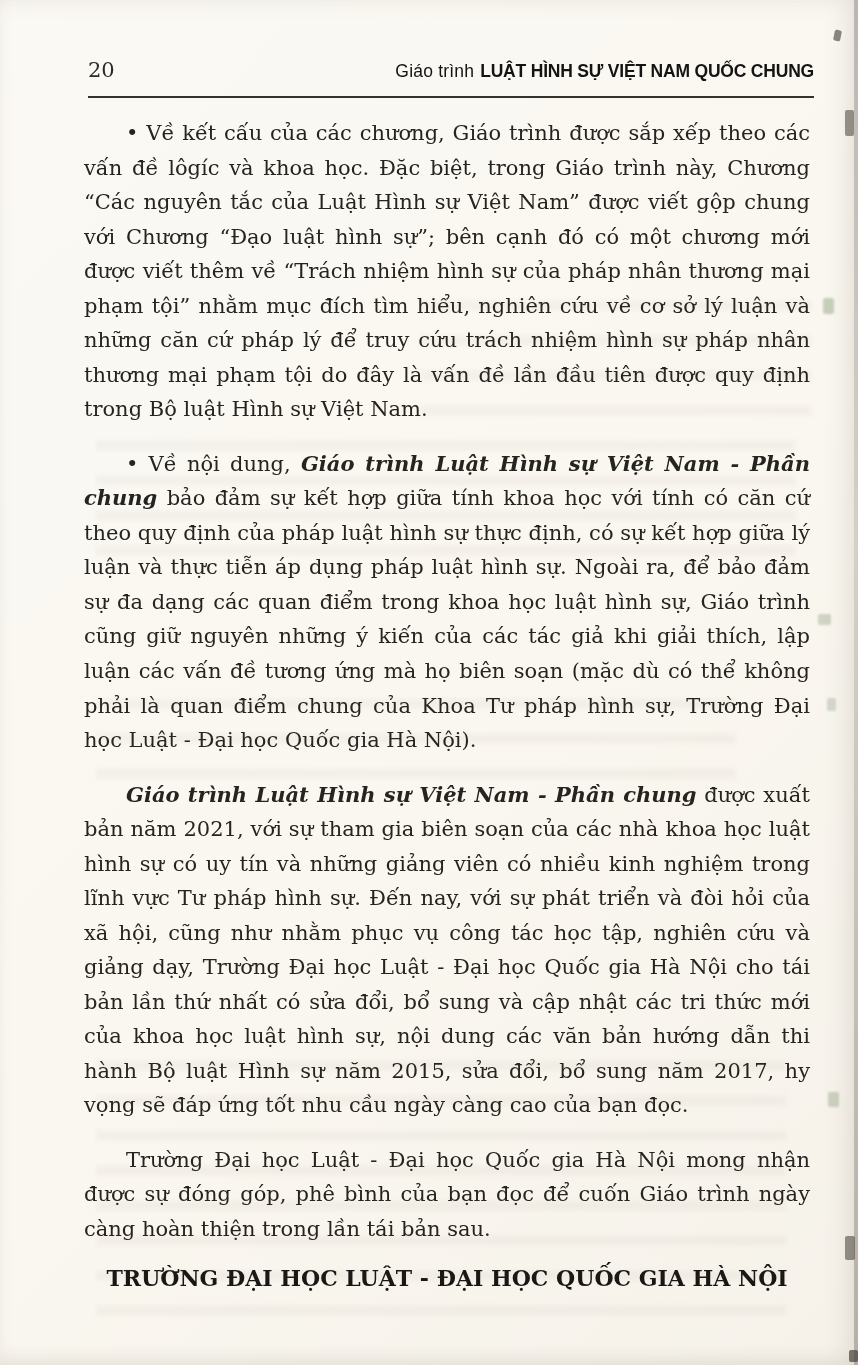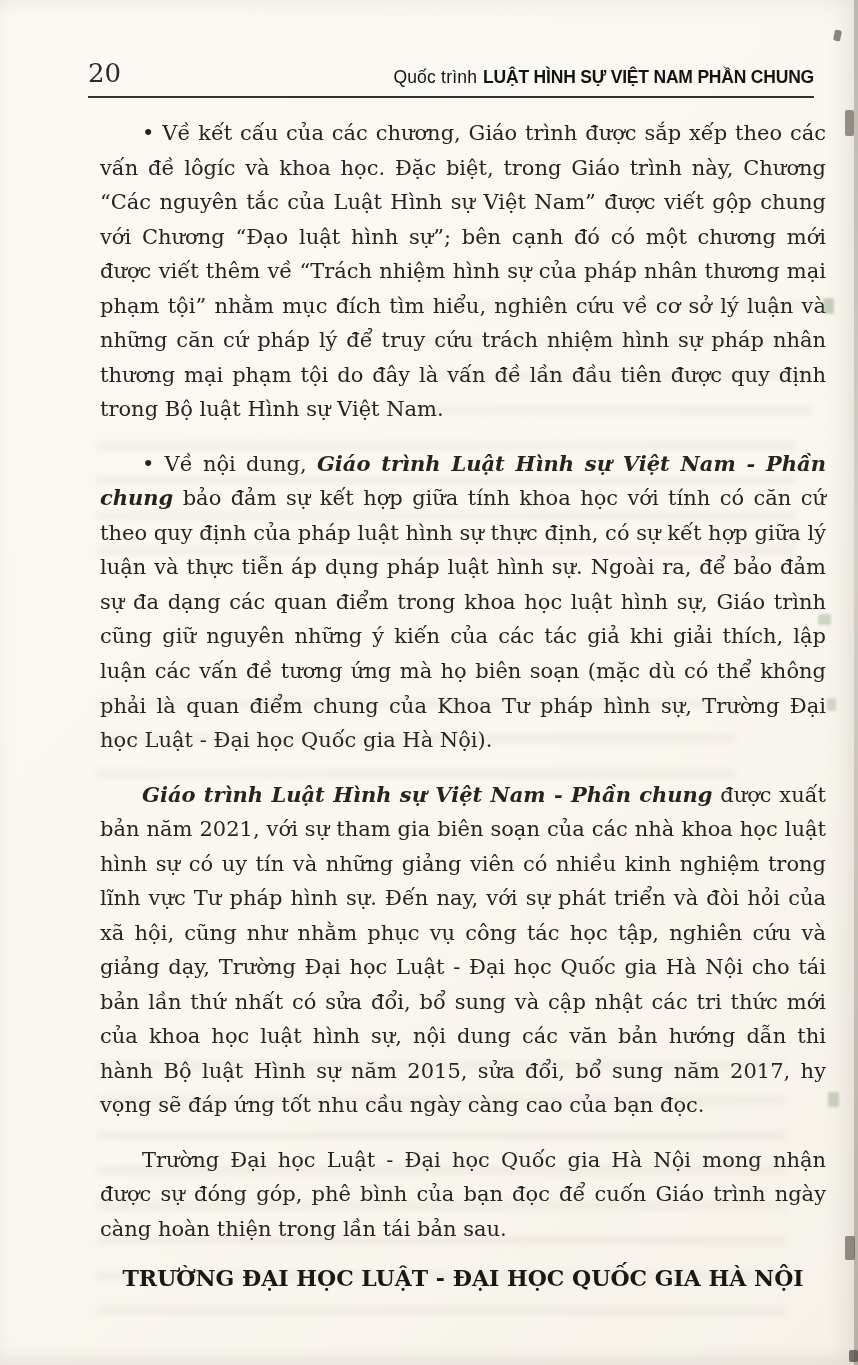--- a/index.html
+++ b/index.html
@@ -12,34 +12,34 @@
     color:#232323;
     overflow:hidden;
     box-shadow:inset -14px 0 22px rgba(90,82,70,0.10), inset 0 -8px 16px rgba(90,82,70,0.05);
   }
 
   
   .header {
     position:absolute; top:58px; left:88px; width:726px;
     display:flex; justify-content:space-between; align-items:flex-end;
   }
-  .pagenum { font-size:26px; color:#2a2a2a; }
+  .pagenum { font-size:21px; color:#2a2a2a; }
   .running-title {
     font-family:"Liberation Sans","DejaVu Sans",sans-serif;
     font-size:17.5px; color:#141414; letter-spacing:.2px; white-space:nowrap;
   }
   .rt-prefix { font-weight:400; }
   .rt-main   { font-weight:700; margin-left:6px; letter-spacing:-0.2px; }
   .rule {
     position:absolute; top:96px; left:88px; width:726px; height:2px;
     background:#35322e;
   }
 
   
-  .bodytext { position:absolute; top:116px; left:100px; width:726px; }
+  .bodytext { position:absolute; top:116px; left:84px; width:726px; }
   .para {
     margin:0; font-size:21px; line-height:1.645;
     text-align:justify; text-indent:42px; color:#262420;
   }
   .para + .para { margin-top:20px; }
   .bi { font-weight:700; font-style:italic; }
   .closing {
     margin:16px 0 0; font-size:22px; font-weight:700;
     text-align:center; text-indent:0; line-height:1.5; color:#171614;
   }
@@ -70,21 +70,21 @@
   .edge-line { position:absolute; right:0; top:0; width:4px; height:1365px;
     background:linear-gradient(to bottom, rgba(70,64,56,.28), rgba(70,64,56,.12) 40%, rgba(70,64,56,.30)); pointer-events:none; }
 </style>
 </head>
 <body>
 
 <div class="page">
 
   <div class="header">
     <span class="pagenum">20</span>
-    <span class="running-title"><span class="rt-prefix">Quốc trình</span><span class="rt-main">LUẬT HÌNH SỰ VIỆT NAM PHẦN CHUNG</span></span>
+    <span class="running-title"><span class="rt-prefix">Giáo trình</span><span class="rt-main">LUẬT HÌNH SỰ VIỆT NAM QUỐC CHUNG</span></span>
   </div>
 
   <div class="rule"></div>
 
   <div class="bodytext">
     <p class="para"><span>• Về kết cấu của các chương, Giáo trình được sắp xếp theo các vấn đề lôgíc và khoa học. Đặc biệt, trong Giáo trình này, Chương “Các nguyên tắc của Luật Hình sự Việt Nam” được viết gộp chung với Chương “Đạo luật hình sự”; bên cạnh đó có một chương mới được viết thêm về “Trách nhiệm hình sự của pháp nhân thương mại phạm tội” nhằm mục đích tìm hiểu, nghiên cứu về cơ sở lý luận và những căn cứ pháp lý để truy cứu trách nhiệm hình sự pháp nhân thương mại phạm tội do đây là vấn đề lần đầu tiên được quy định trong Bộ luật Hình sự Việt Nam.</span></p>
 
     <p class="para"><span>• Về nội dung, </span><span class="bi">Giáo trình Luật Hình sự Việt Nam - Phần chung</span><span> bảo đảm sự kết hợp giữa tính khoa học với tính có căn cứ theo quy định của pháp luật hình sự thực định, có sự kết hợp giữa lý luận và thực tiễn áp dụng pháp luật hình sự. Ngoài ra, để bảo đảm sự đa dạng các quan điểm trong khoa học luật hình sự, Giáo trình cũng giữ nguyên những ý kiến của các tác giả khi giải thích, lập luận các vấn đề tương ứng mà họ biên soạn (mặc dù có thể không phải là quan điểm chung của Khoa Tư pháp hình sự, Trường Đại học Luật - Đại học Quốc gia Hà Nội).</span></p>
 
     <p class="para"><span class="bi">Giáo trình Luật Hình sự Việt Nam - Phần chung</span><span> được xuất bản năm 2021, với sự tham gia biên soạn của các nhà khoa học luật hình sự có uy tín và những giảng viên có nhiều kinh nghiệm trong lĩnh vực Tư pháp hình sự. Đến nay, với sự phát triển và đòi hỏi của xã hội, cũng như nhằm phục vụ công tác học tập, nghiên cứu và giảng dạy, Trường Đại học Luật - Đại học Quốc gia Hà Nội cho tái bản lần thứ nhất có sửa đổi, bổ sung và cập nhật các tri thức mới của khoa học luật hình sự, nội dung các văn bản hướng dẫn thi hành Bộ luật Hình sự năm 2015, sửa đổi, bổ sung năm 2017, hy vọng sẽ đáp ứng tốt nhu cầu ngày càng cao của bạn đọc.</span></p>

